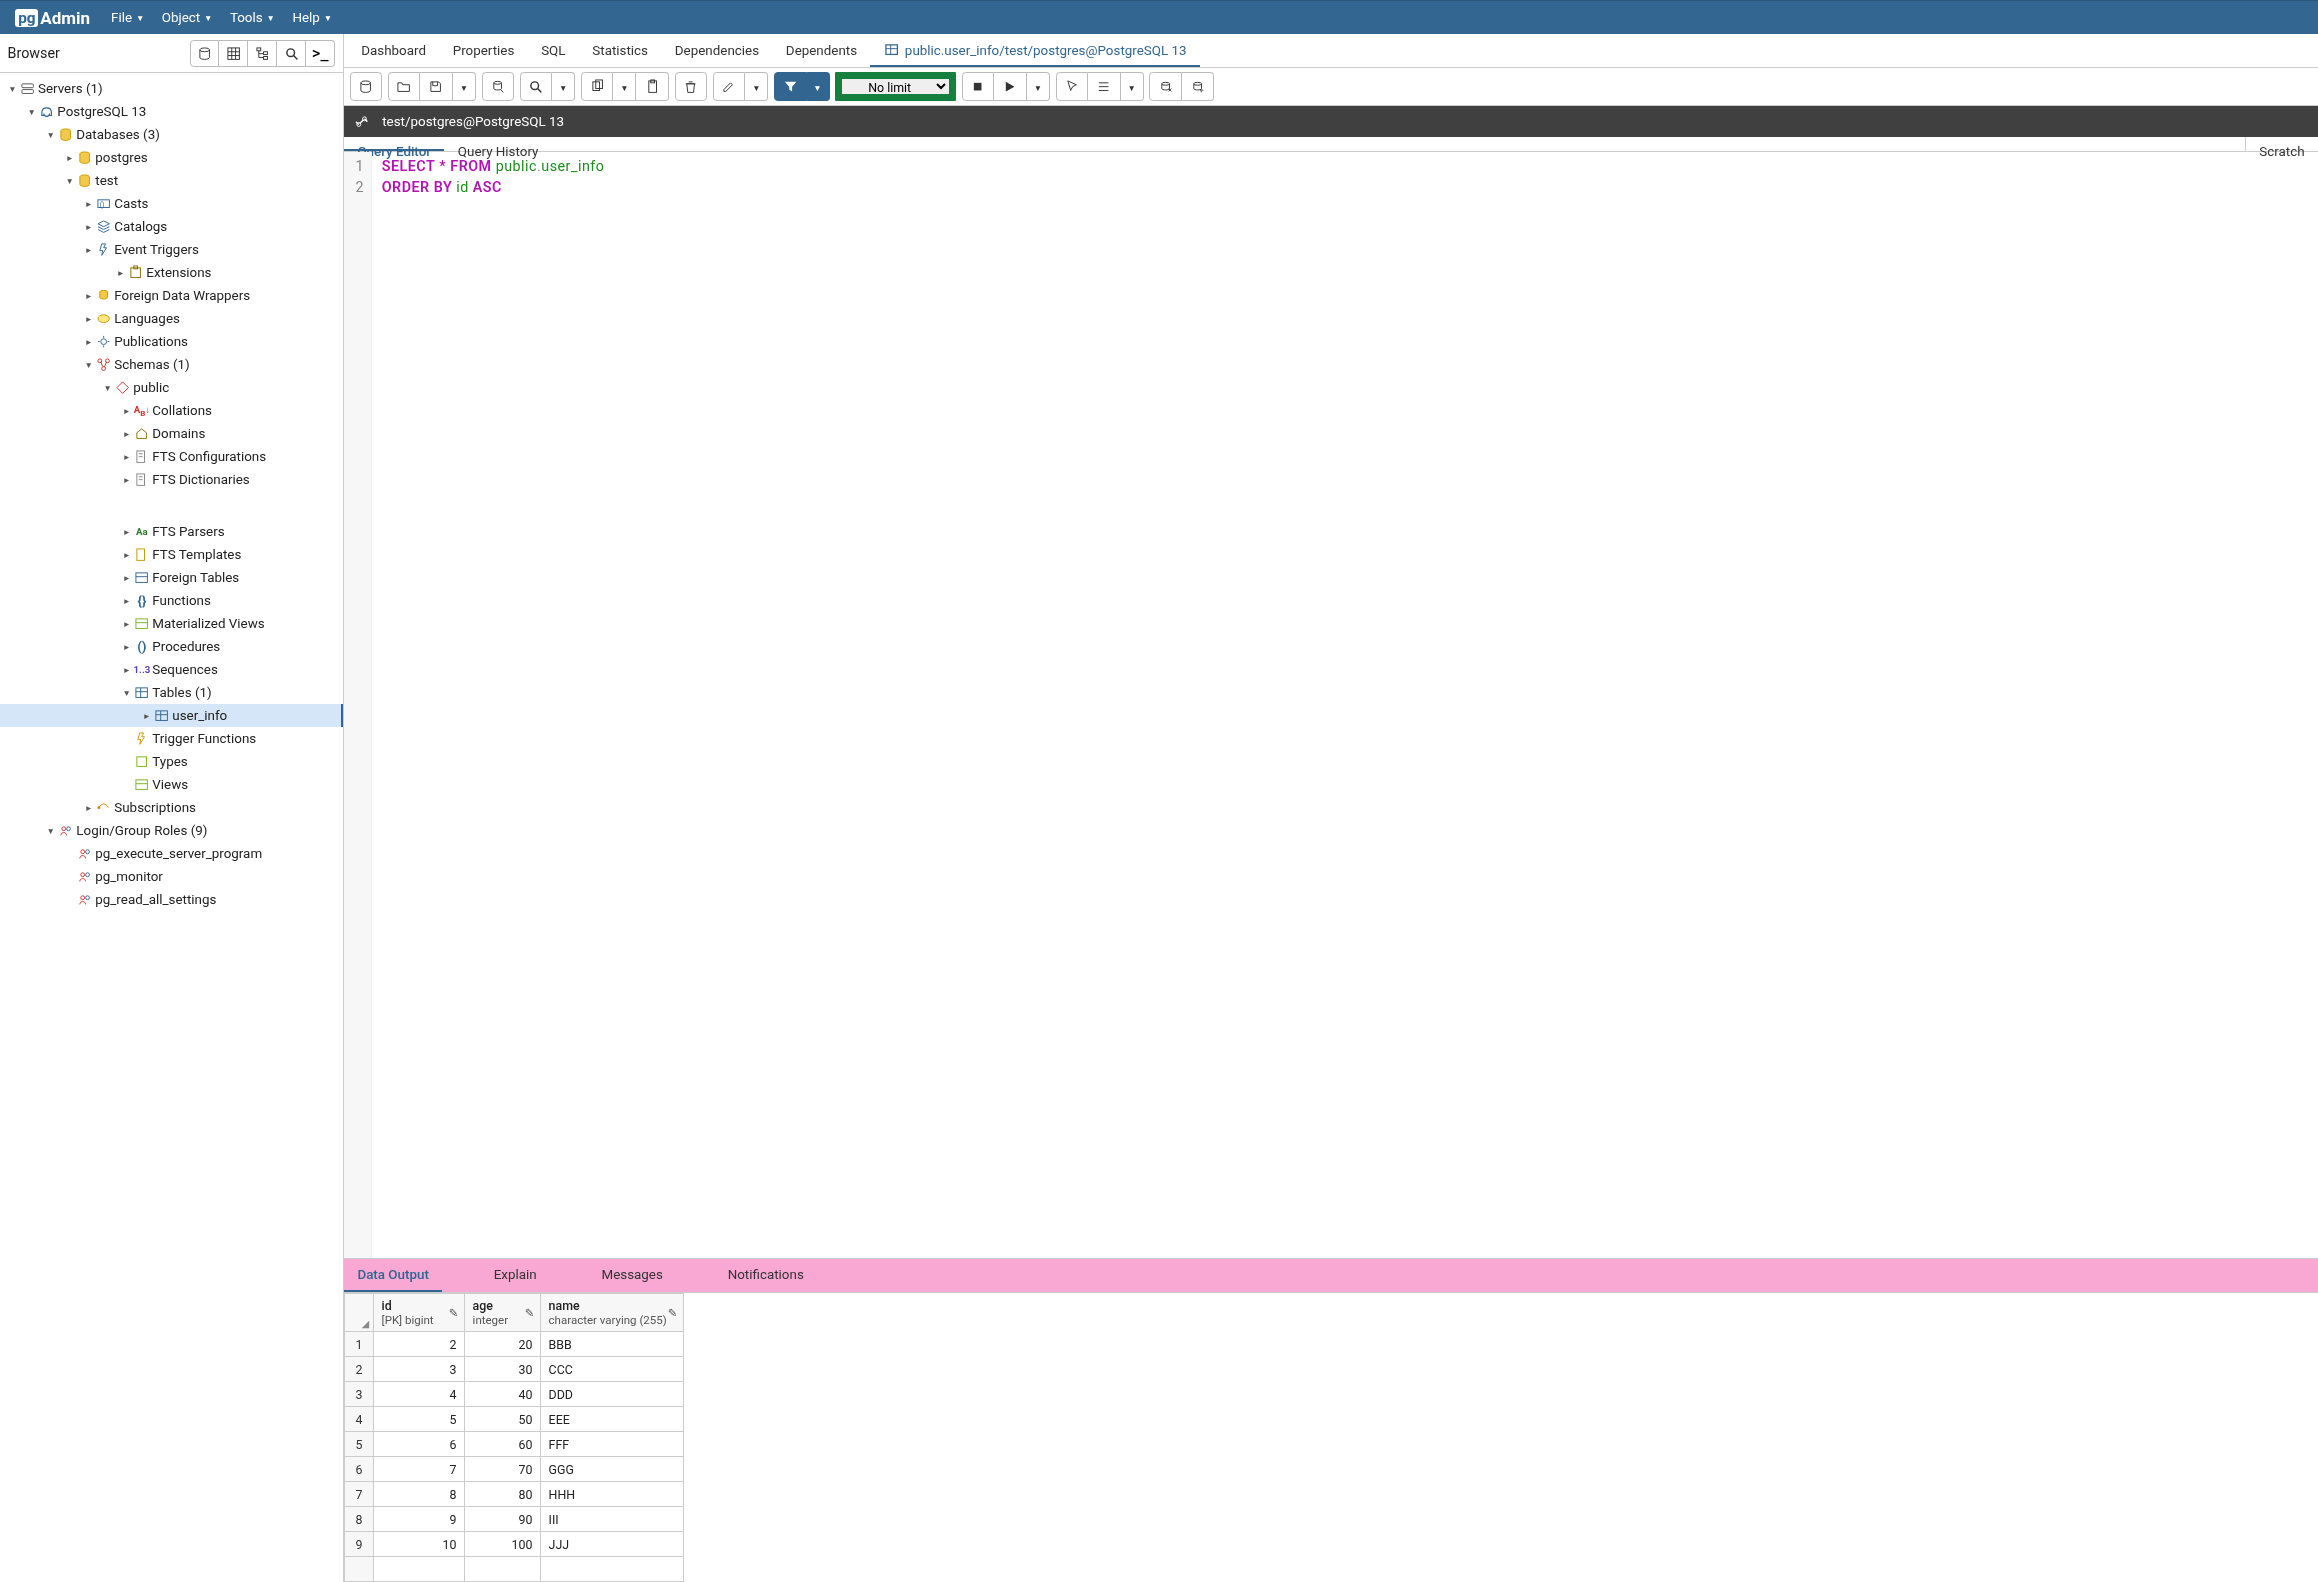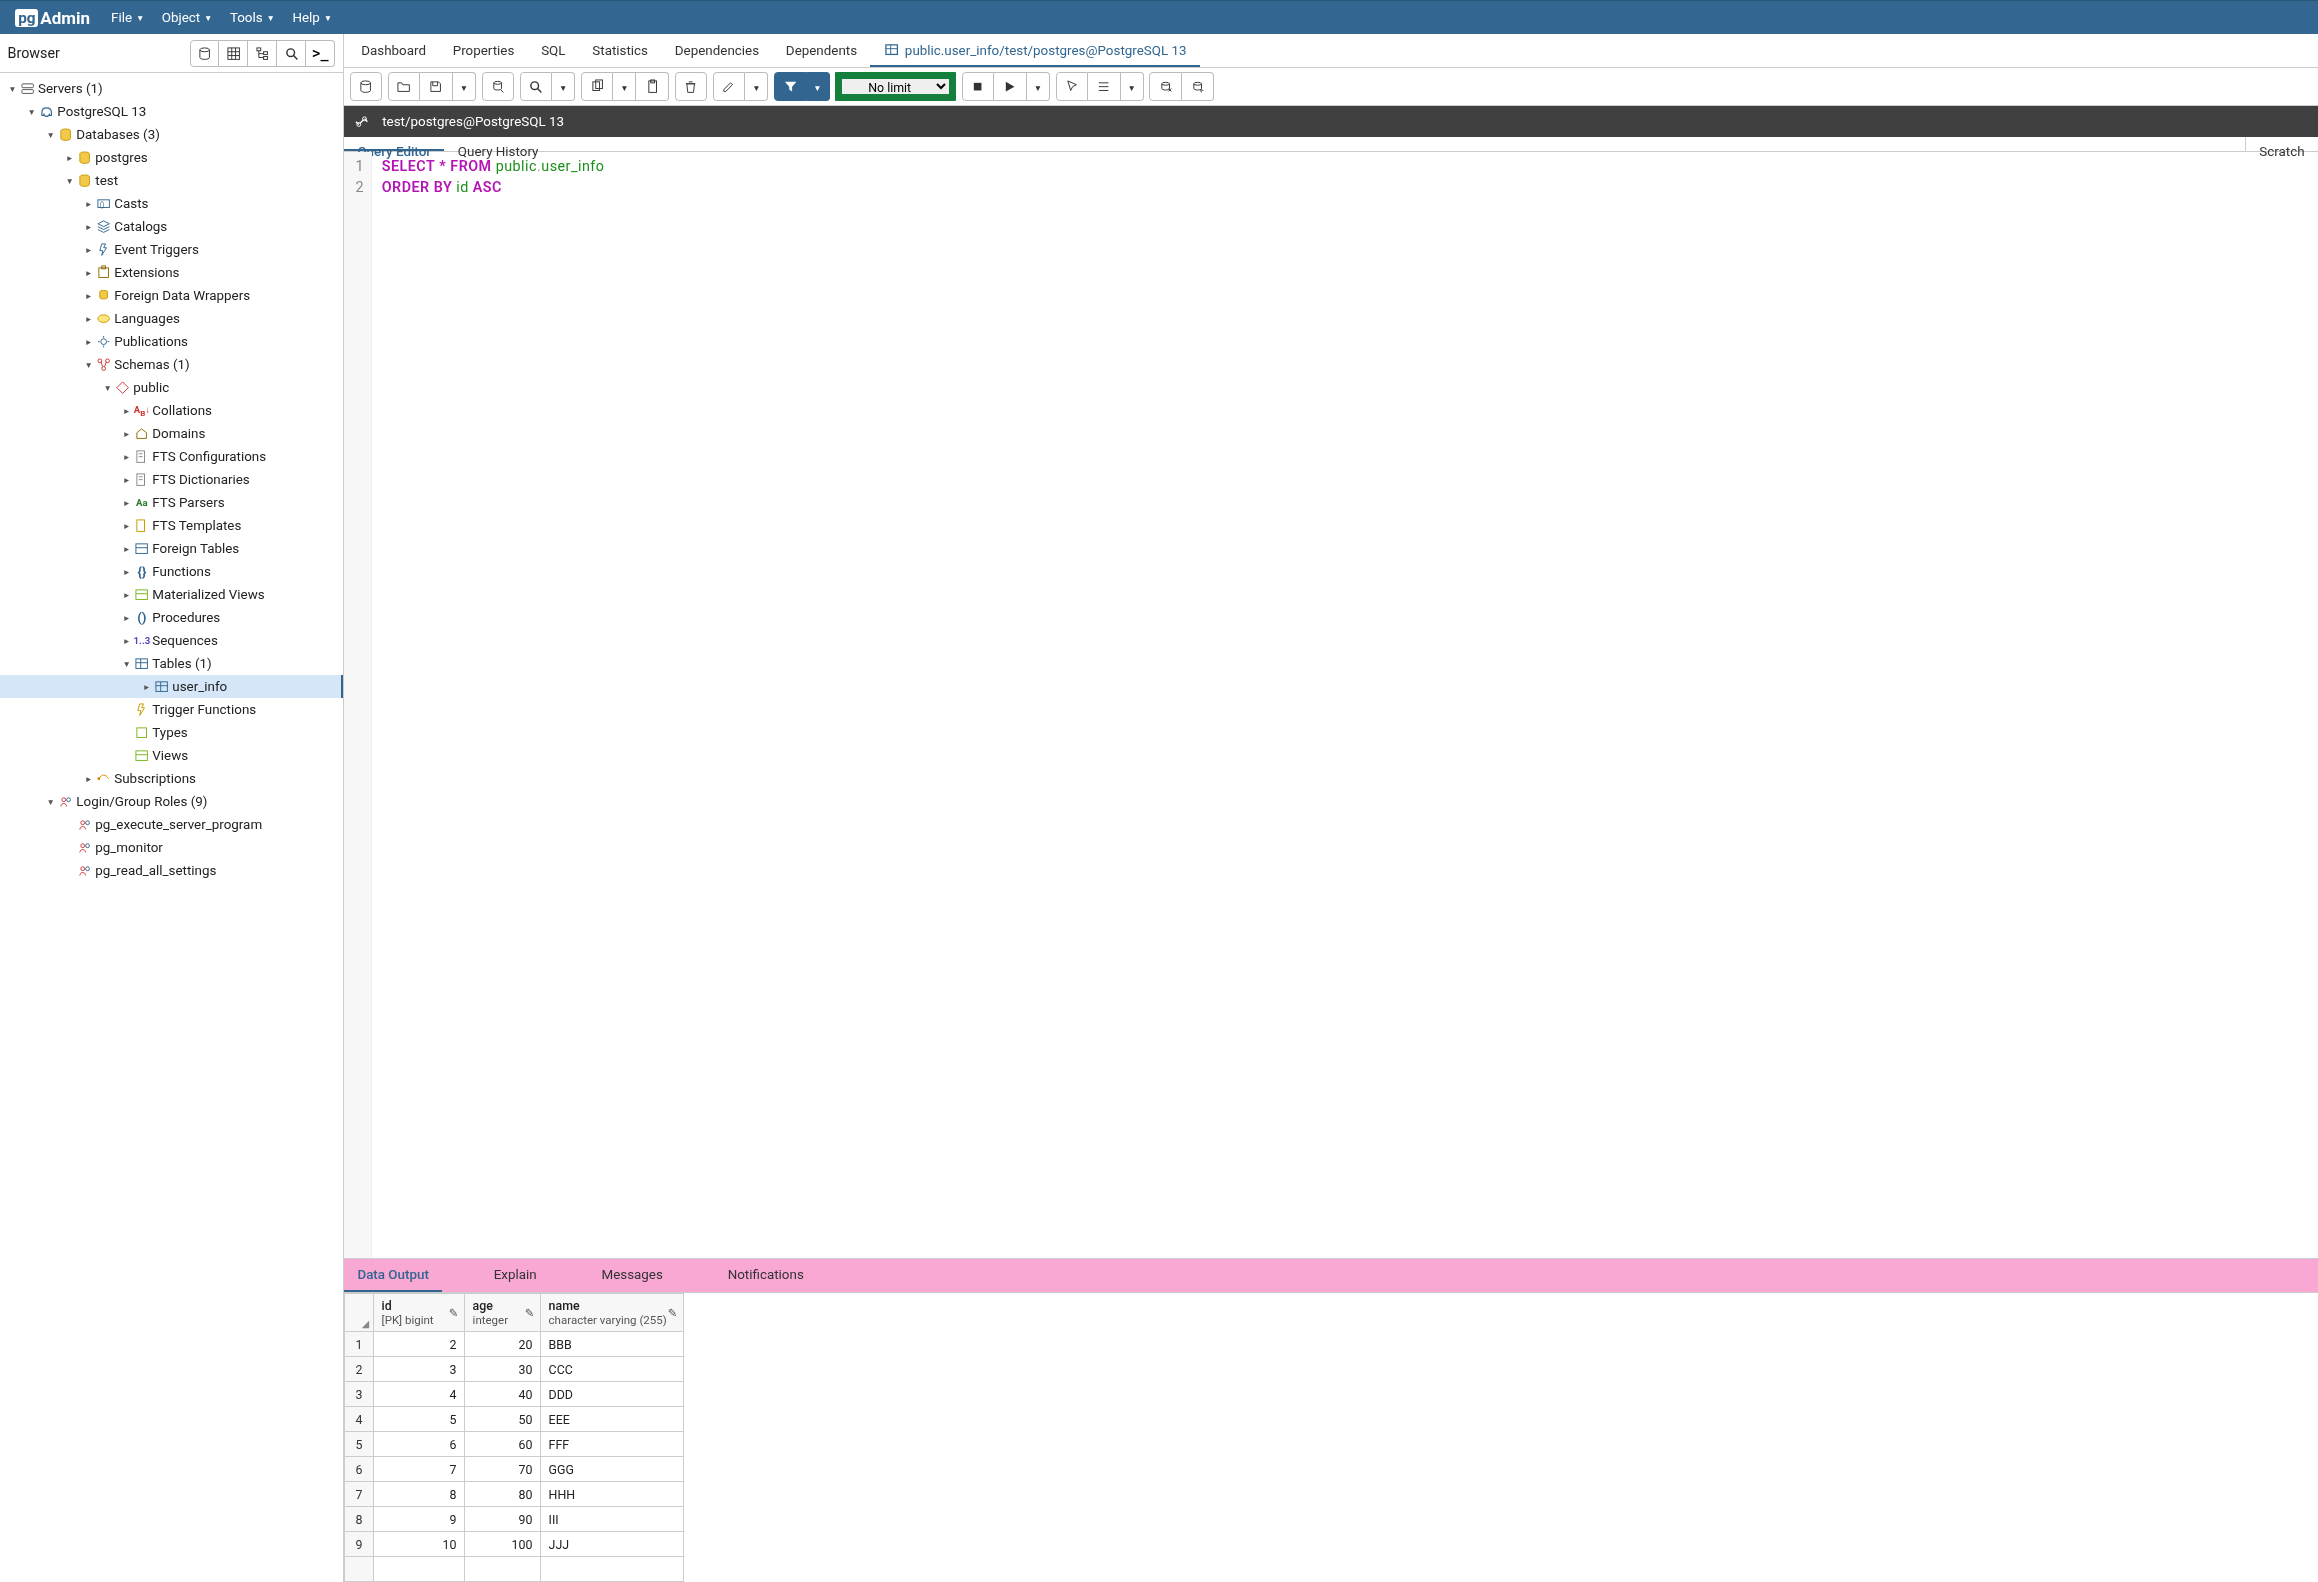--- a/index.html
+++ b/index.html
@@ -227,21 +227,21 @@
         </div>
         <div class="tree-row" style="padding-left: 82px;">
           <span class="caret closed"></span>
           <span class="node-icon">
             <svg viewBox="0 0 16 16">
               <path d="M6 2l-2 7h3l-1 5 5-8H8l2-4z" fill="none" stroke="#326690"></path>
             </svg>
           </span>
           <span class="node-label">Event Triggers</span>
         </div>
-        <div class="tree-row" style="padding-left: 82px;">
+        <div class="tree-row" style="padding-left: 82px; margin-left: 32px;">
           <span class="caret closed"></span>
           <span class="node-icon">
             <svg viewBox="0 0 16 16">
               <rect x="3" y="3" width="10" height="10" fill="none" stroke="#8a6d00"></rect>
               <rect x="6" y="1" width="4" height="3" fill="none" stroke="#8a6d00"></rect>
             </svg>
           </span>
           <span class="node-label">Extensions</span>
         </div>
         <div class="tree-row" style="padding-left: 82px;">
@@ -325,21 +325,21 @@
           <span class="caret closed"></span>
           <span class="node-icon">
             <svg viewBox="0 0 16 16">
               <rect x="3" y="2" width="8" height="12" fill="none" stroke="#888"></rect>
               <line x1="5" y1="5" x2="9" y2="5" stroke="#888"></line>
               <line x1="5" y1="8" x2="9" y2="8" stroke="#888"></line>
             </svg>
           </span>
           <span class="node-label">FTS Dictionaries</span>
         </div>
-        <div class="tree-row" style="padding-left: 120px;">
+        <div class="tree-row" style="padding-left: 120px; margin-top: 29px;">
           <span class="caret closed"></span>
           <span class="node-icon">
             <span style="font-size:9.6px;color:#2a7a2a;font-weight:bold;">Aa</span>
           </span>
           <span class="node-label">FTS Parsers</span>
         </div>
         <div class="tree-row" style="padding-left: 120px;">
           <span class="caret closed"></span>
           <span class="node-icon">
             <svg viewBox="0 0 16 16">

